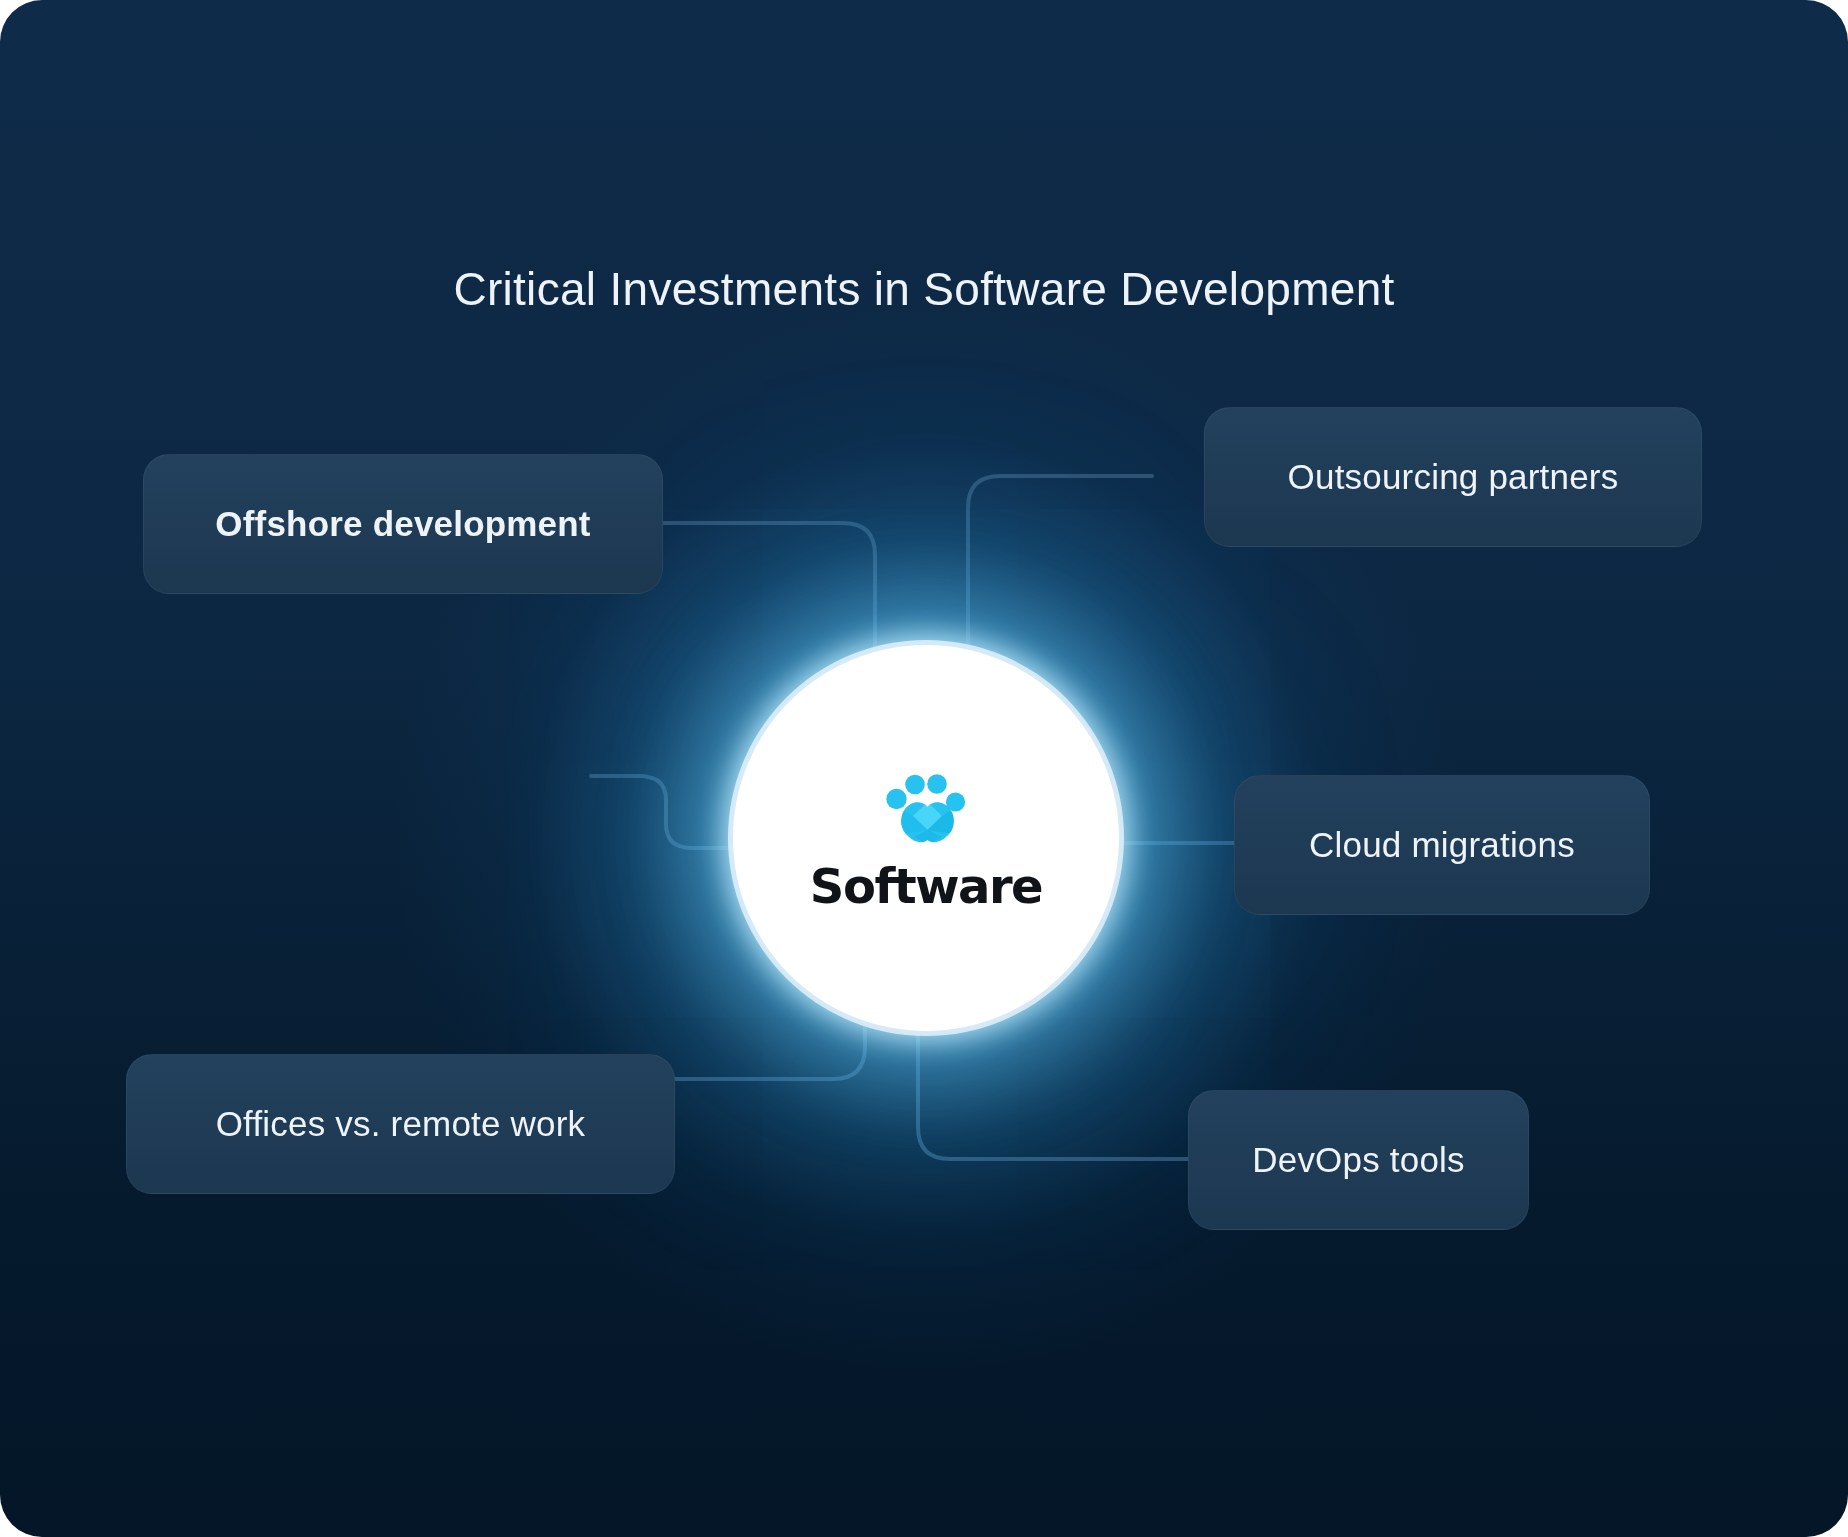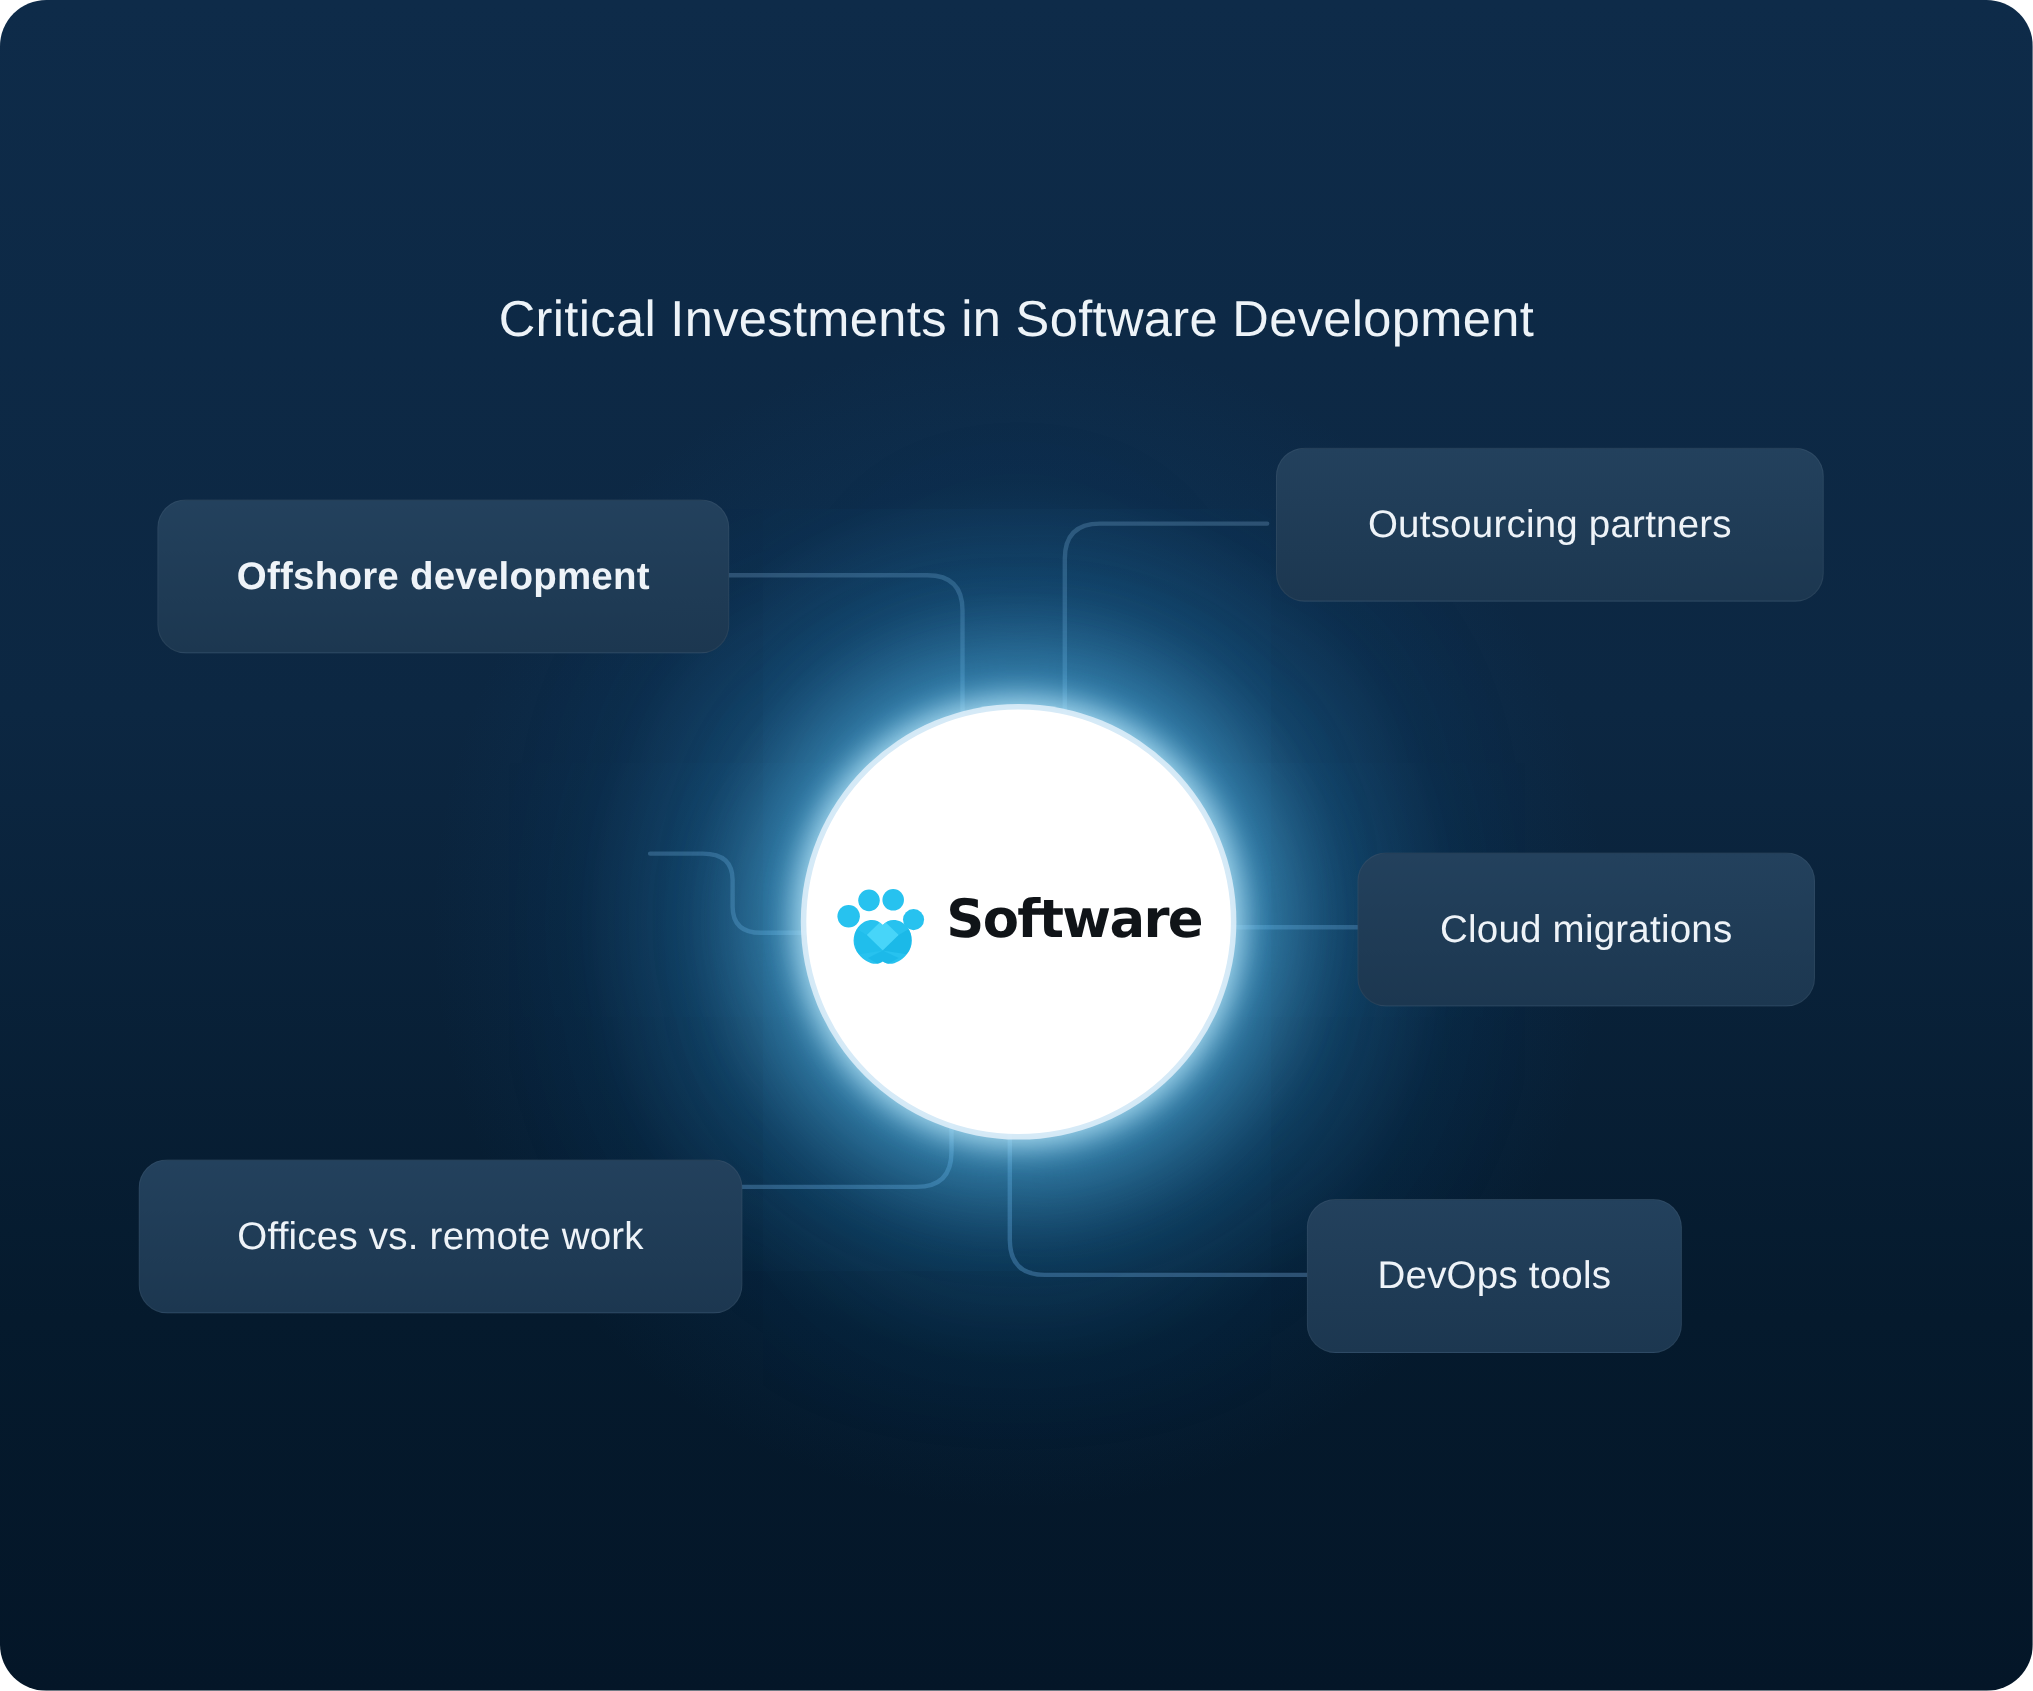--- a/index.html
+++ b/index.html
@@ -36,21 +36,21 @@
   }
   .center-circle{
     position:absolute;left:733px;top:645px;
     width:386px;height:386px;border-radius:50%;
     background:#ffffff;
     box-shadow:
       0 0 0 5px rgba(226,240,250,0.85),
       0 0 28px 10px rgba(200,240,255,0.85),
       0 0 90px 34px rgba(90,200,250,0.50),
       0 0 200px 90px rgba(30,140,210,0.30);
-    display:flex;align-items:center;justify-content:center;gap:17px;
+    display:flex;align-items:center;justify-content:center;gap:17px;flex-direction:column;
   }
   .brand-text{
     color:#101418;
     font-family:"DejaVu Sans", sans-serif;
     font-size:48px;
     font-weight:600;
     letter-spacing:-1.5px;
     margin-top:-4px;
   }
   .paw{width:84px;height:74px;margin-top:8px;}
@@ -62,21 +62,21 @@
     border-radius:26px;
     color:#eef3f8;
     font-size:35px;
     font-weight:400;
     letter-spacing:0.2px;
     white-space:nowrap;
   }
   #card-offshore{left:143px;top:454px;width:518px;height:138px;font-weight:bold;}
   #card-ai{left:219px;top:707px;width:372px;height:138px;}
   #card-offices{left:126px;top:1010px;width:547px;height:138px;margin-top:44px;}
-  #card-outsourcing{left:1160px;top:407px;width:496px;height:138px;}
+  #card-outsourcing{left:1204px;top:407px;width:496px;height:138px;}
   #card-cloud{left:1234px;top:775px;width:414px;height:138px;}
   #card-devops{left:1188px;top:1090px;width:339px;height:138px;}
 </style>
 </head>
 <body>
 
 <div class="stage">
 
   <div class="title">Critical Investments in Software Development</div>
 

